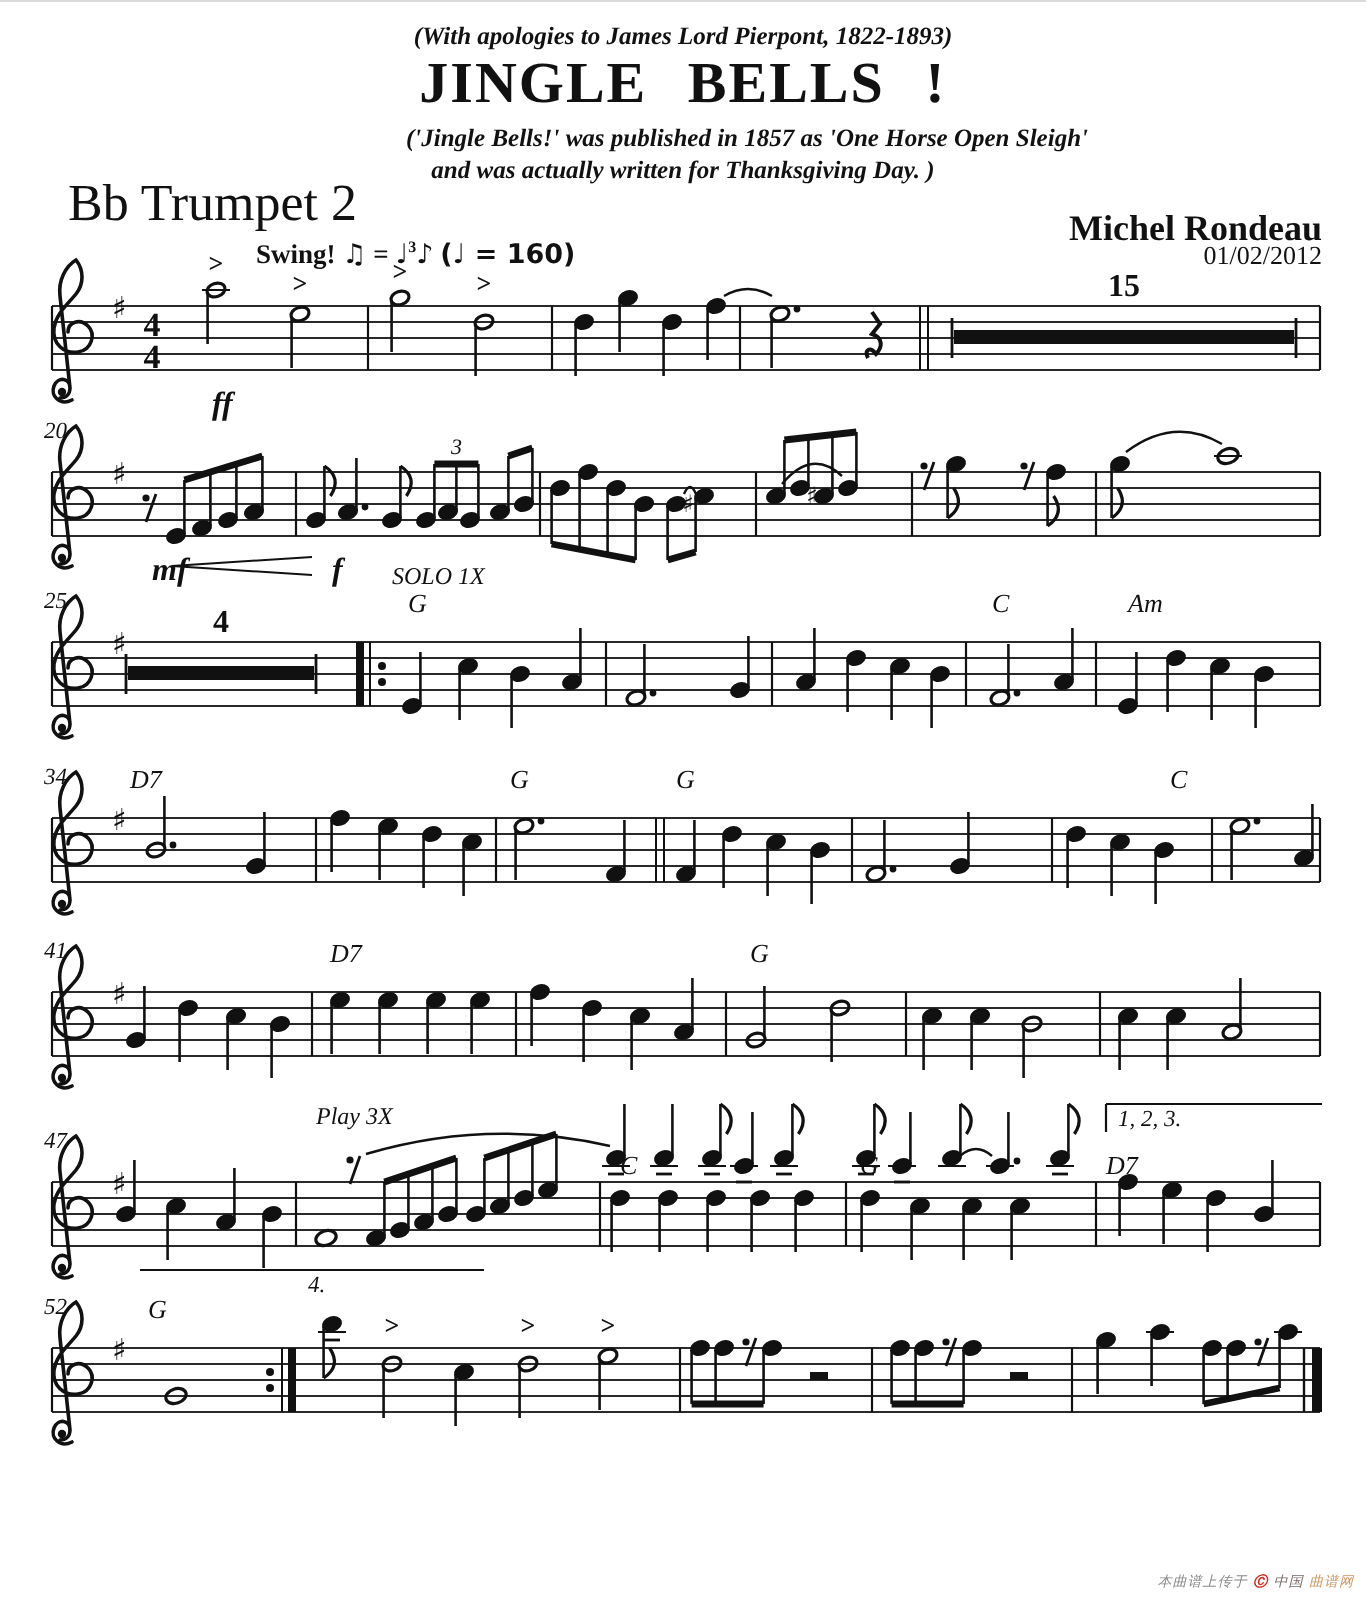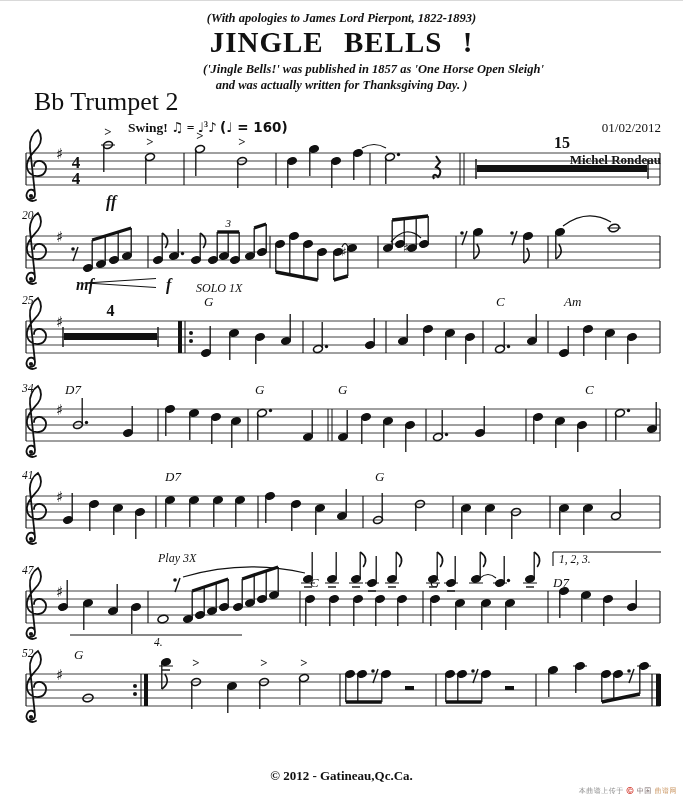--- a/index.html
+++ b/index.html
@@ -8,28 +8,28 @@
   .abs{position:absolute;}
   .ctr{left:0;width:683px;text-align:center;}
   .bi{font-weight:bold;font-style:italic;}
   .b{font-weight:bold;}
   #apology{top:10px;font-size:12.5px;font-style:italic;}
   #title{top:25px;font-size:29px;letter-spacing:1px;word-spacing:12px;font-weight:bold;}
   #sub1{top:61px;font-size:12.5px;padding-left:32px;}
   #sub2{top:77px;font-size:12.5px;}
   #ensemble{top:92px;font-size:11.5px;}
   #instrument{left:34px;top:86px;font-size:26px;font-weight:normal;}
-  #composer{right:22px;top:103px;font-size:13px;font-weight:bold;text-align:left;margin-top:48px;}
+  #composer{right:22px;top:103px;font-size:18px;font-weight:bold;text-align:left;}
   #date{right:22px;top:119px;font-size:13px;font-weight:normal;text-align:center;}
   #swingline{left:128px;top:118px;font-size:13.5px;font-weight:bold;}
   .mus{font-family:"DejaVu Sans",sans-serif;}
   #swingline sup{font-size:8px;}
   #staves svg{position:absolute;left:8px;width:660px;height:104px;display:block;}
   #footer{top:767px;font-size:13px;font-weight:bold;}
-  #watermark{right:6px;top:785px;font-size:7px;font-family:"DejaVu Sans",sans-serif;letter-spacing:.5px;}
+  #watermark{right:6px;top:785px;font-size:7px;font-family:"DejaVu Sans",sans-serif;letter-spacing:.5px;font-style:italic;}
   #watermark .g{color:#8a8a8a;} #watermark .c{color:#d02a1e;font-weight:bold;} #watermark .d{color:#7a6a6a;} #watermark .r{color:#c96}
 </style>
 </head>
 <body>
 
 <div id="page">
   <div id="apology" class="abs ctr bi">(With apologies to James Lord Pierpont, 1822-1893)</div>
   <div id="title" class="abs ctr">JINGLE  BELLS !</div>
   <div id="sub1" class="abs ctr bi">('Jingle Bells!' was published in 1857 as 'One Horse Open Sleigh'</div>
   <div id="sub2" class="abs ctr bi">and was actually written for Thanksgiving Day. )</div>
@@ -593,21 +593,20 @@
         <line x1="470" y1="40" x2="465" y2="54" stroke="#111111" stroke-width="1.4"></line>
         <rect x="497" y="57" width="9" height="4" fill="#111111"></rect>
         <circle cx="621" cy="42" r="1.8" fill="#111111"></circle>
         <line x1="626" y1="40" x2="621" y2="54" stroke="#111111" stroke-width="1.4"></line>
         <text x="66" y="30" font-size="13" fill="#111111" font-family="&quot;Liberation Serif&quot;,serif" font-style="italic">G</text>
         <line x1="62" y1="6" x2="234" y2="6" stroke="#111111" stroke-width="1.1"></line>
         <text x="146" y="17" font-size="11.5" fill="#111111" font-family="&quot;Liberation Serif&quot;,serif" font-style="italic">4.</text>
       </svg>
     </div>
 
-  <div id="footer" class="abs ctr">© 2012 - Gatineau,Qc.Ca.</div>
 
   <div id="watermark" class="abs">
     <span class="g">本曲谱上传于</span>
     <span class="c">Ⓒ</span>
     <span class="d">中国</span>
     <span class="r">曲谱网</span>
   </div>
 </div>
 
 </body></html>

